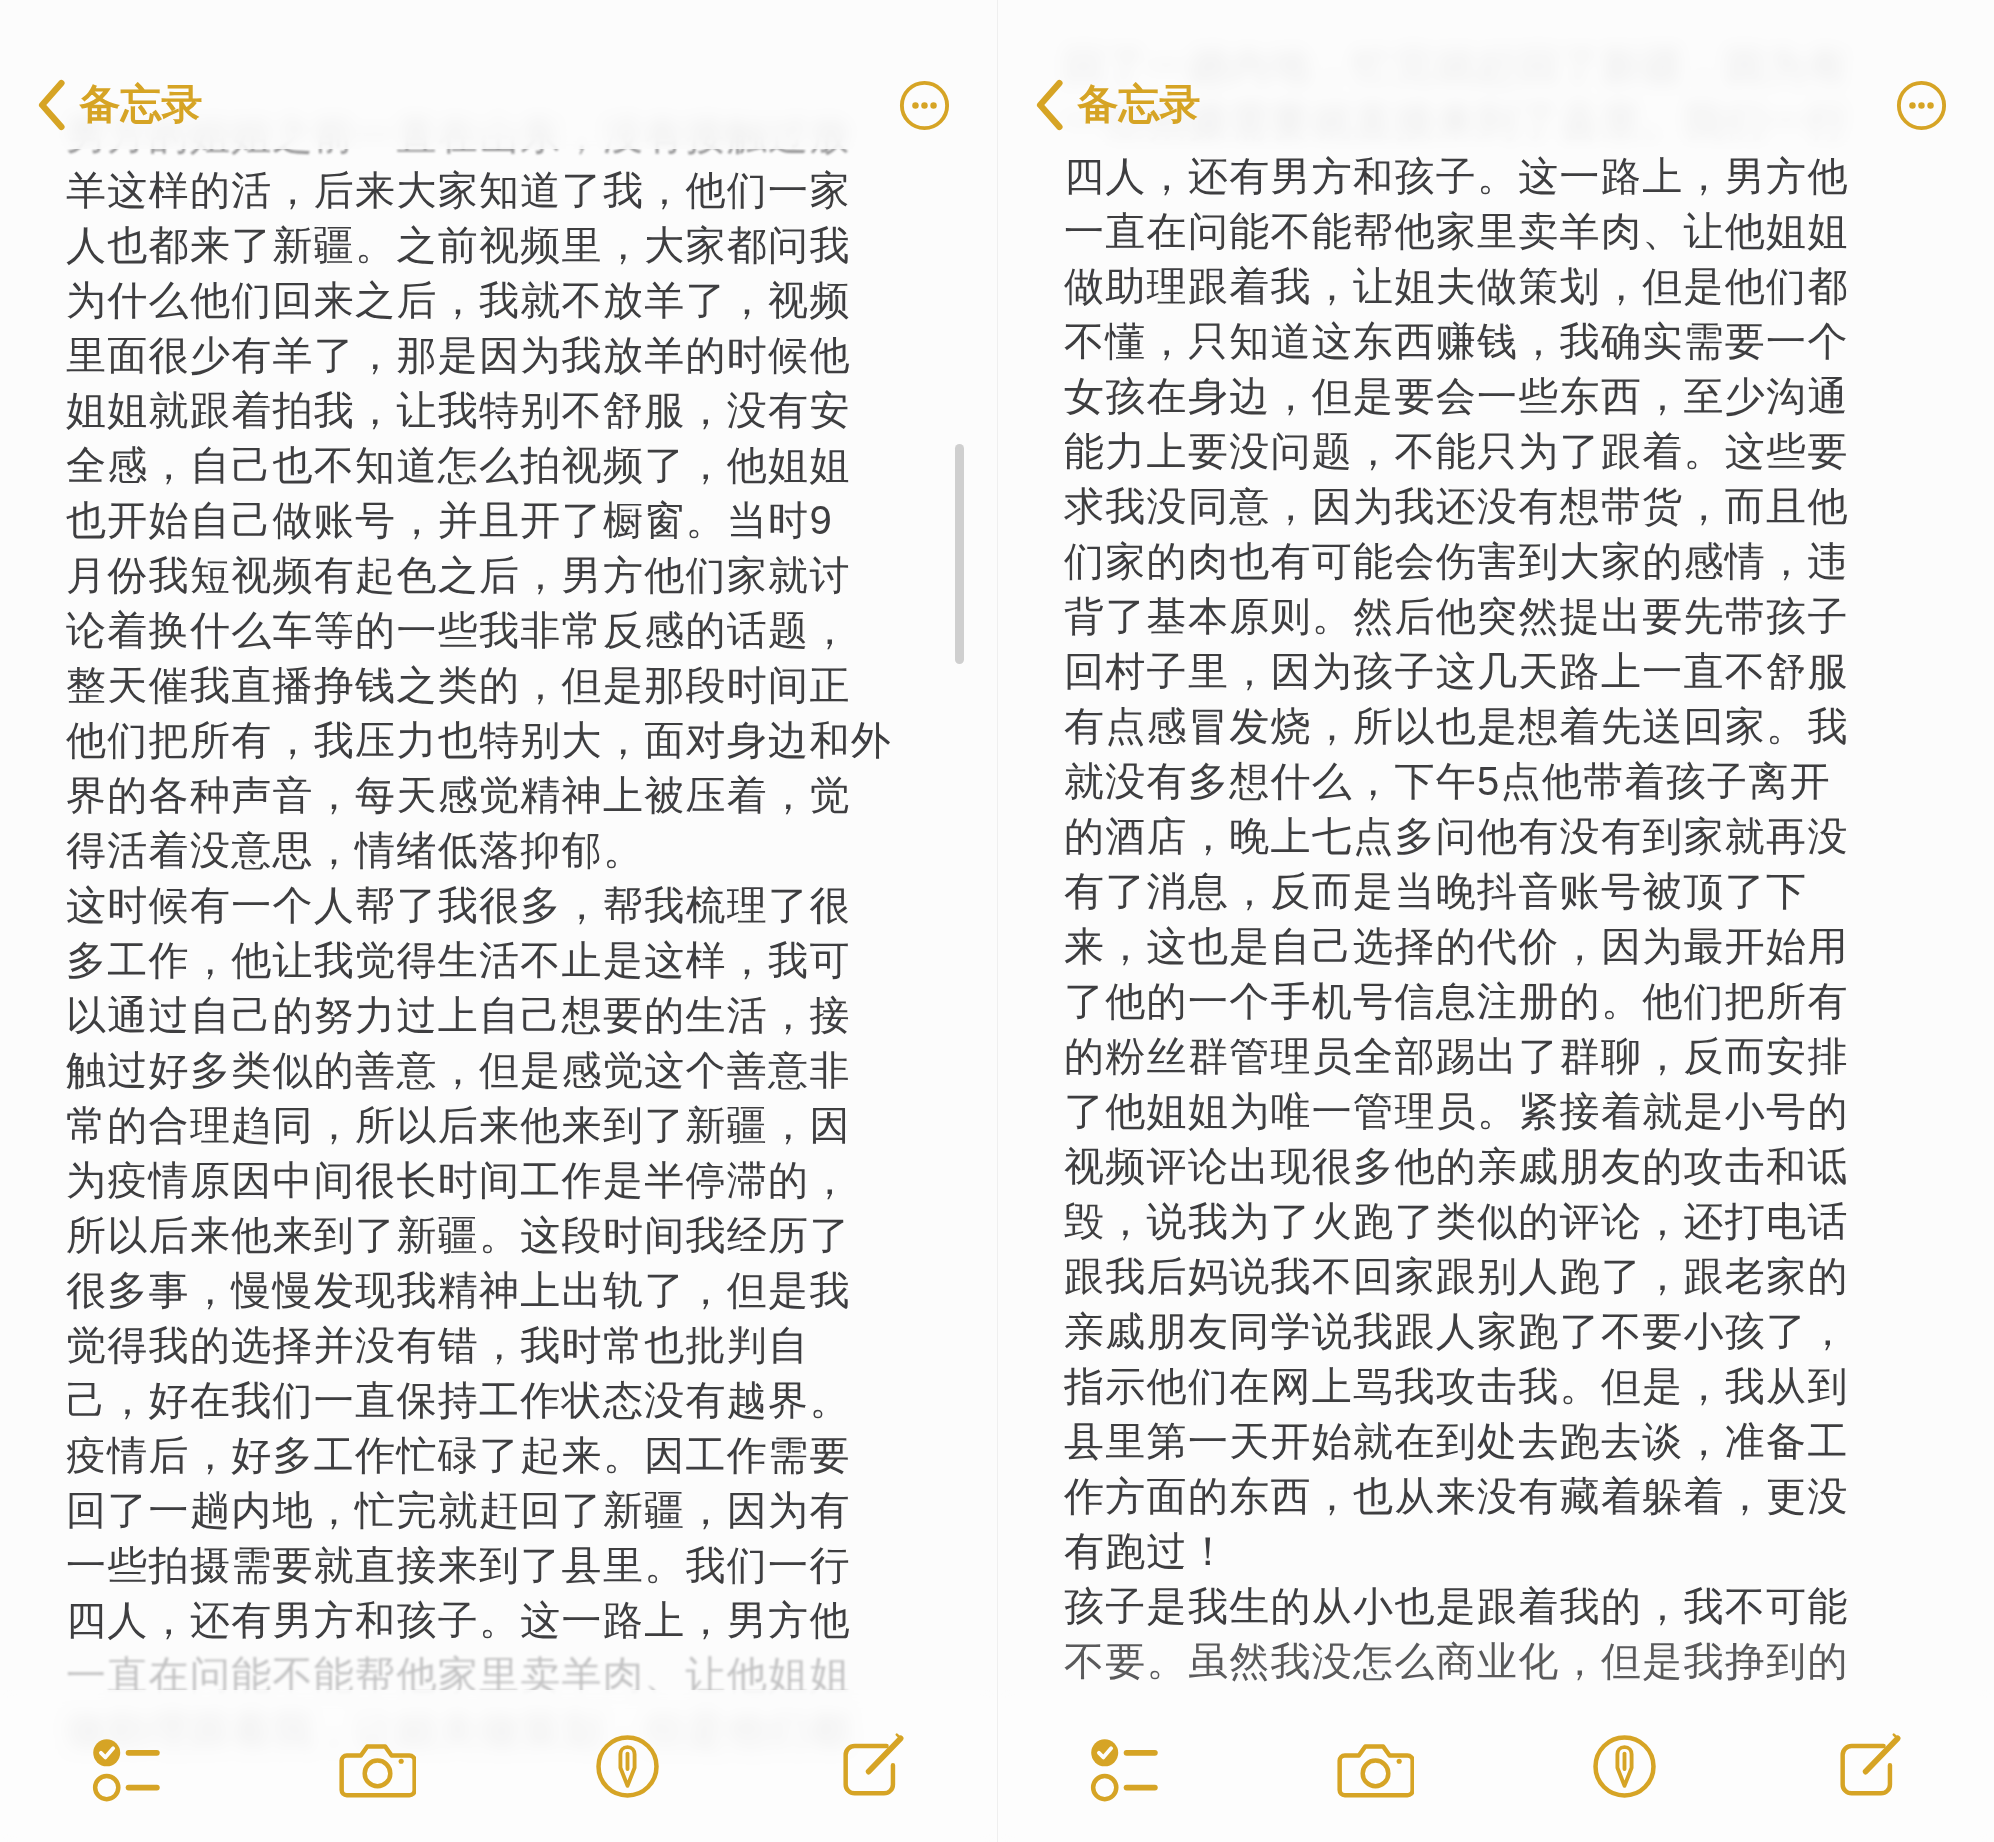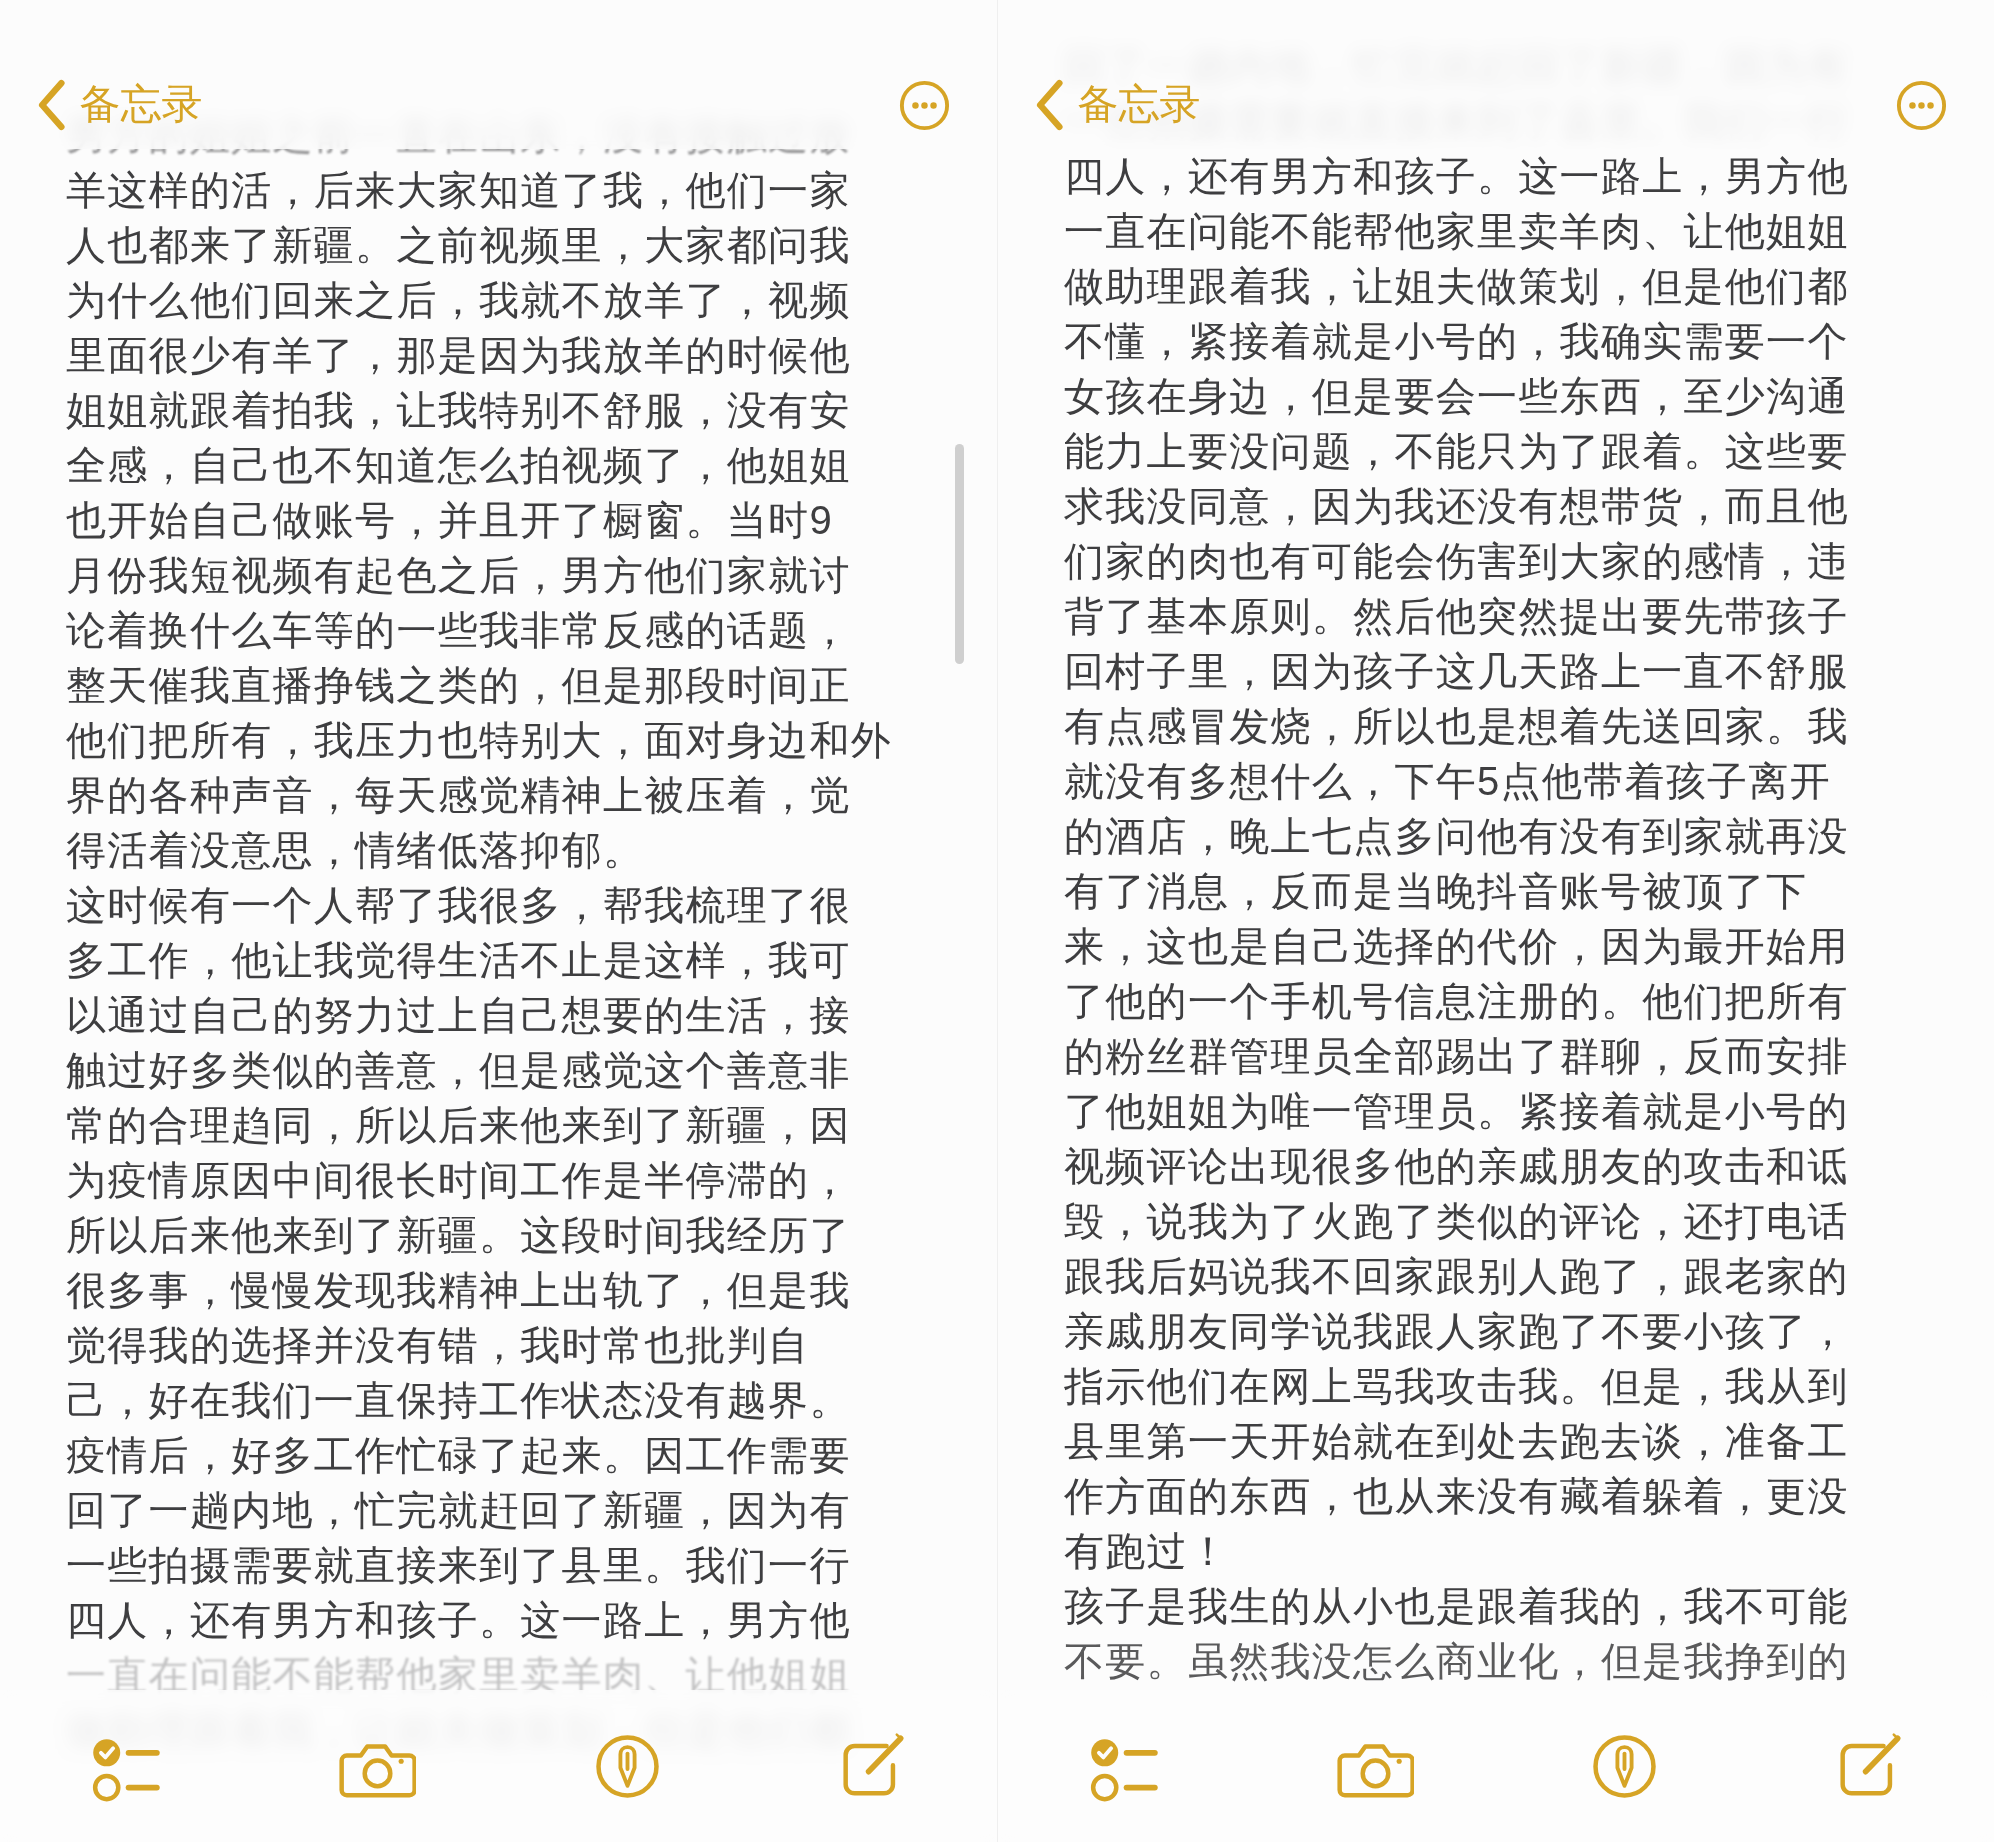--- a/index.html
+++ b/index.html
@@ -23,21 +23,21 @@
 
   
   .nav{
     position:absolute;top:0;left:0;right:0;height:149px;z-index:3;
     background:rgba(252,252,252,.84);
     -webkit-backdrop-filter:blur(7.7px);backdrop-filter:blur(7.7px);
     display:flex;align-items:flex-end;box-sizing:border-box;
     padding:0 46px 16.7px 37px;
   }
   .back-btn{display:flex;align-items:center;gap:13px;cursor:pointer;}
-  .back-label{font-size:41px;font-weight:400;}
+  .back-label{font-size:41px;font-weight:700;}
   .more-btn{margin-left:auto;cursor:pointer;line-height:0;}
 
   
   .toolbar{
     position:absolute;left:0;right:0;bottom:0;height:153px;z-index:3;
     background:rgba(252,252,252,.80);
     -webkit-backdrop-filter:blur(7.7px);backdrop-filter:blur(7.7px);
     display:flex;align-items:center;justify-content:space-between;
     box-sizing:border-box;padding:0 90px;
   }
@@ -145,21 +145,21 @@
     </div>
   </div>
 
   <div class="panel right-panel">
     <div class="content" style="padding-top:39px;">
         <div class="ln ghost-top">回了一趟内地，忙完就赶回了新疆，因为有</div>
         <div class="ln ghost-top">一些拍摄需要就直接来到了县里。我们一行</div>
         <div class="ln">四人，还有男方和孩子。这一路上，男方他</div>
         <div class="ln">一直在问能不能帮他家里卖羊肉、让他姐姐</div>
         <div class="ln">做助理跟着我，让姐夫做策划，但是他们都</div>
-        <div class="ln">不懂，紧接着就是小号的，我确实需要一个</div>
+        <div class="ln">不懂，只知道这东西赚钱，我确实需要一个</div>
         <div class="ln">女孩在身边，但是要会一些东西，至少沟通</div>
         <div class="ln">能力上要没问题，不能只为了跟着。这些要</div>
         <div class="ln">求我没同意，因为我还没有想带货，而且他</div>
         <div class="ln">们家的肉也有可能会伤害到大家的感情，违</div>
         <div class="ln">背了基本原则。然后他突然提出要先带孩子</div>
         <div class="ln">回村子里，因为孩子这几天路上一直不舒服</div>
         <div class="ln">有点感冒发烧，所以也是想着先送回家。我</div>
         <div class="ln"><span>就没有多想什么，</span><span class="u">下午5点</span><span>他带着孩子离开</span></div>
         <div class="ln"><span>的酒店，</span><span class="u">晚上七点多</span><span>问他有没有到家就再没</span></div>
         <div class="ln">有了消息，反而是当晚抖音账号被顶了下</div>

